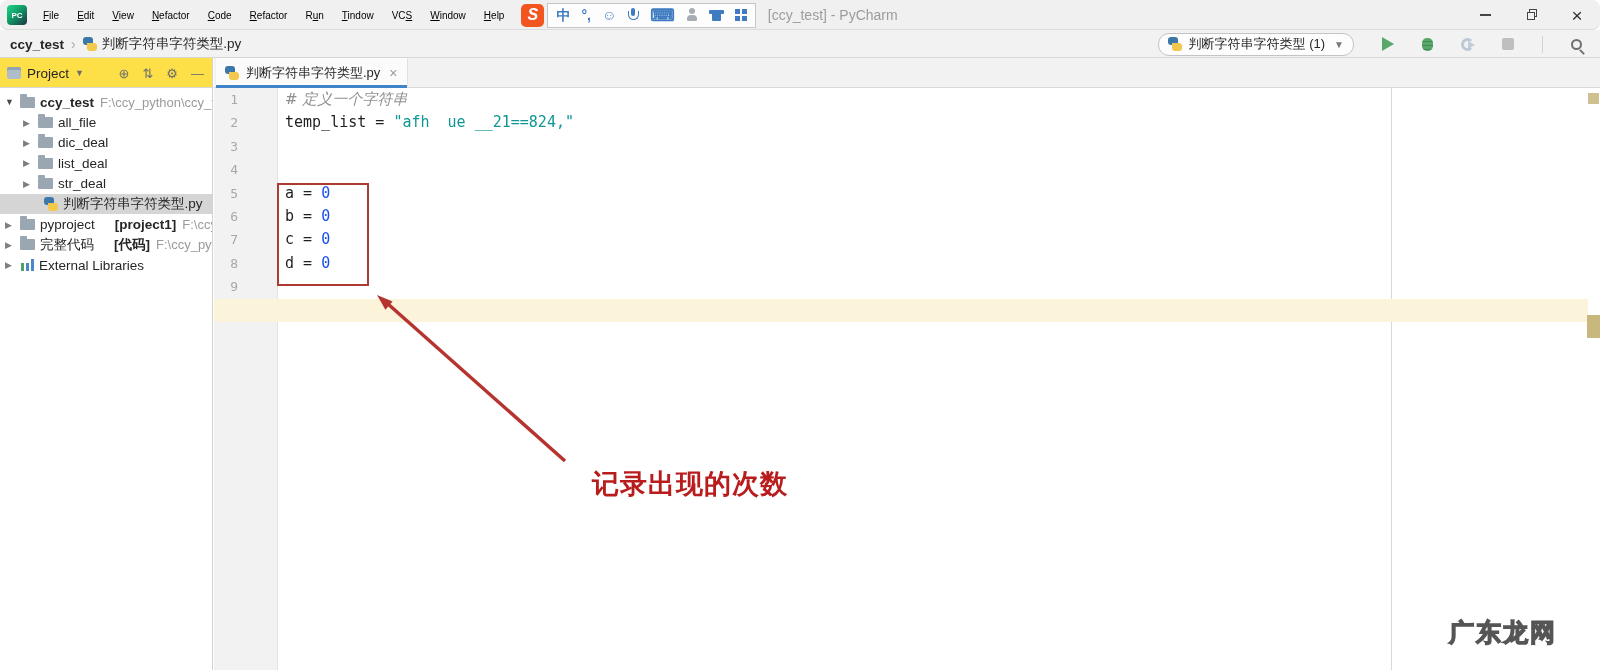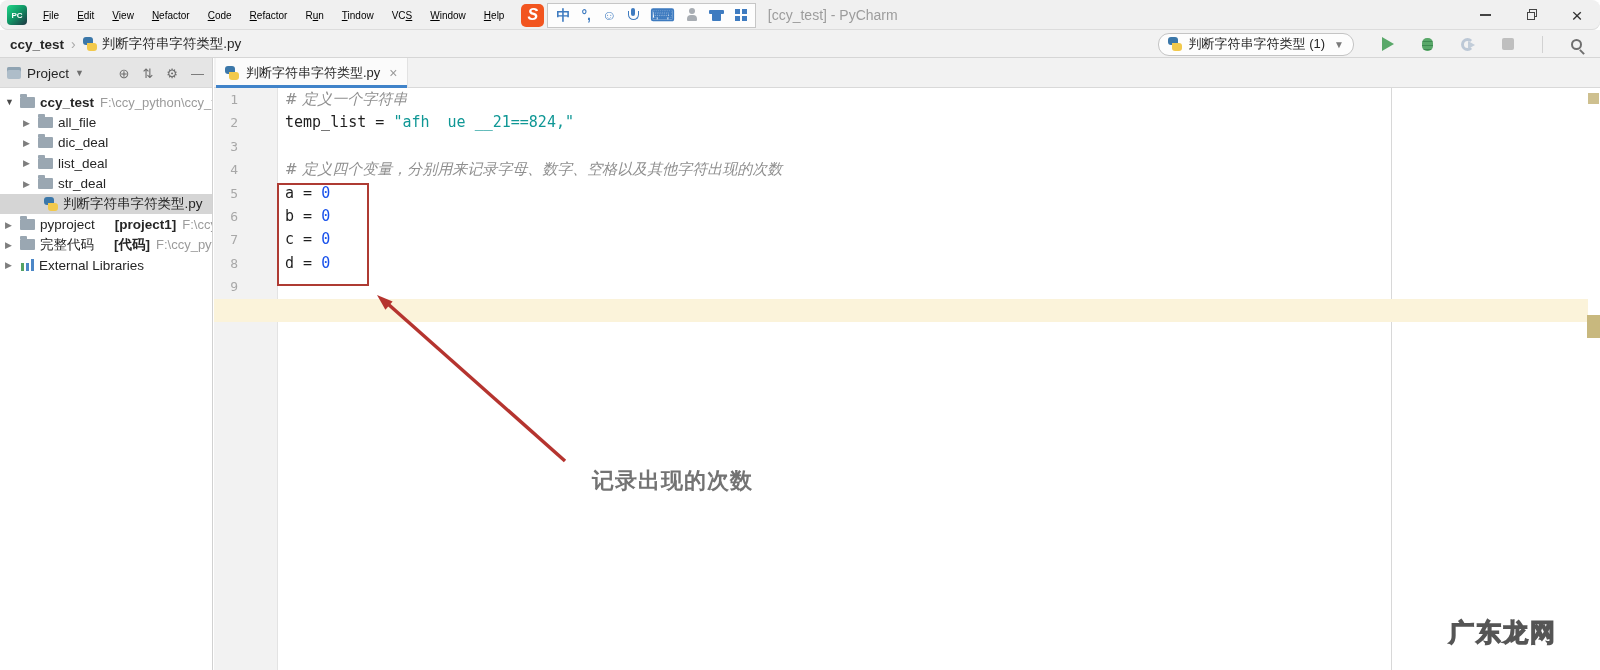--- a/index.html
+++ b/index.html
@@ -62,21 +62,21 @@
   .i-cov::after { content:""; position:absolute; left:4px; top:0px; width:0; height:0;
                   border-left:7px solid #C2CDD9; border-top:4px solid transparent; border-bottom:4px solid transparent; }
   .i-stop { width:12px; height:12px; background:#BFBFBF; border-radius:2px; }
   .vdiv { width:1px; height:17px; background:#D2D2D2; }
   .i-search { position:relative; width:11px; height:11px; border:2px solid #6E6E6E; border-radius:50%; margin-right:8px; }
   .i-search::after { content:""; position:absolute; left:8px; top:8px; width:2px; height:6px; background:#6E6E6E; transform:rotate(-45deg); }
 
   
   .main { position:absolute; top:58px; left:0; right:0; bottom:0; }
   .project { position:absolute; left:0; top:0; width:213px; height:100%; background:#fff; border-right:1px solid #D1D1D1; }
-  .phead { height:30px; background:#e5e5e5; box-shadow:inset 0 -1px 0 #D9D9D9;
+  .phead { height:30px; background:#fde047; box-shadow:inset 0 -1px 0 #D9D9D9;
            display:flex; align-items:center; padding:0 8px 0 7px; gap:6px; font-size:13.5px; color:#262626; }
   .i-panel { width:14px; height:12px; background:#AEBDC9; border-radius:2px; box-shadow:inset 0 3px 0 #8FA3B2; }
   .phead .arrow { font-size:9px; color:#6E6E6E; }
   .phead-icons { margin-left:auto; display:flex; align-items:center; gap:13px; color:#6E6E6E; }
   .ph-ic { font-size:13px; line-height:1; }
 
   .tree { padding-top:4px; }
   .trow { height:20.4px; display:flex; align-items:center; font-size:13.5px; color:#262626; white-space:nowrap; overflow:hidden; }
   .lvl0 { padding-left:5px; } .lvl1 { padding-left:23px; } .lvlf { padding-left:44px; }
   .twisty { width:15px; font-size:9px; color:#7E7E7E; flex:0 0 15px; }
@@ -110,21 +110,21 @@
   .ln { flex:0 0 24px; text-align:right; font-size:13px; color:#A8A8A8; font-family:"DejaVu Sans Mono",monospace; }
   .gsp { flex:0 0 40px; }
   .code { white-space:pre; padding-left:7px; color:#1F1F1F; }
   .t-com { color:#8F8F8F; font-style:italic; font-family:"DejaVu Serif",serif; }
   .t-str { color:#0F9795; }
   .t-num { color:#1750EB; }
   .caret { display:inline-block; width:2px; height:16px; background:#151515; vertical-align:-3px; }
 
   .redbox { position:absolute; left:63px; top:95px; width:92px; height:103px; border:2px solid #AE3B33; }
   .arrow-svg { position:absolute; left:0; top:0; width:100%; height:100%; pointer-events:none; }
-  .redlabel { position:absolute; left:378px; top:378px; font-size:22px; font-weight:bold; color:#737373; letter-spacing:1px; white-space:nowrap; }
+  .redlabel { position:absolute; left:378px; top:378px; font-size:27px; font-weight:bold; color:#b91c1c; letter-spacing:1px; white-space:nowrap; }
   .mark-sm { position:absolute; left:1374px; top:5px; width:11px; height:11px; background:#CEC08F; }
   .mark-lg { position:absolute; left:1373px; top:227px; width:14px; height:23px; background:#C8B87E; }
 
   .watermark { position:absolute; left:1449px; top:616px; font-size:25px; font-weight:bold; color:#fff;
                -webkit-text-stroke:1.3px #555; letter-spacing:2px; white-space:nowrap; z-index:50; }
 </style>
 </head>
 <body>
 
 <div id="app">
@@ -289,21 +289,20 @@
               <span class="code"><span>temp_list = </span><span class="t-str">"afh  ue __21==824,"</span></span>
             </div>
           <div class="ed-line">
               <span class="ln">3</span>
               <span class="gsp"></span>
               <span class="code"></span>
             </div>
           <div class="ed-line">
               <span class="ln">4</span>
               <span class="gsp"></span>
-              <span class="code"><span class="t-com"># 定义四个变量，分别用来记录字母、数字、空格以及其他字符出现的次数</span></span>
             </div>
           <div class="ed-line">
               <span class="ln">5</span>
               <span class="gsp"></span>
               <span class="code"><span>a = </span><span class="t-num">0</span></span>
             </div>
           <div class="ed-line">
               <span class="ln">6</span>
               <span class="gsp"></span>
               <span class="code"><span>b = </span><span class="t-num">0</span></span>

